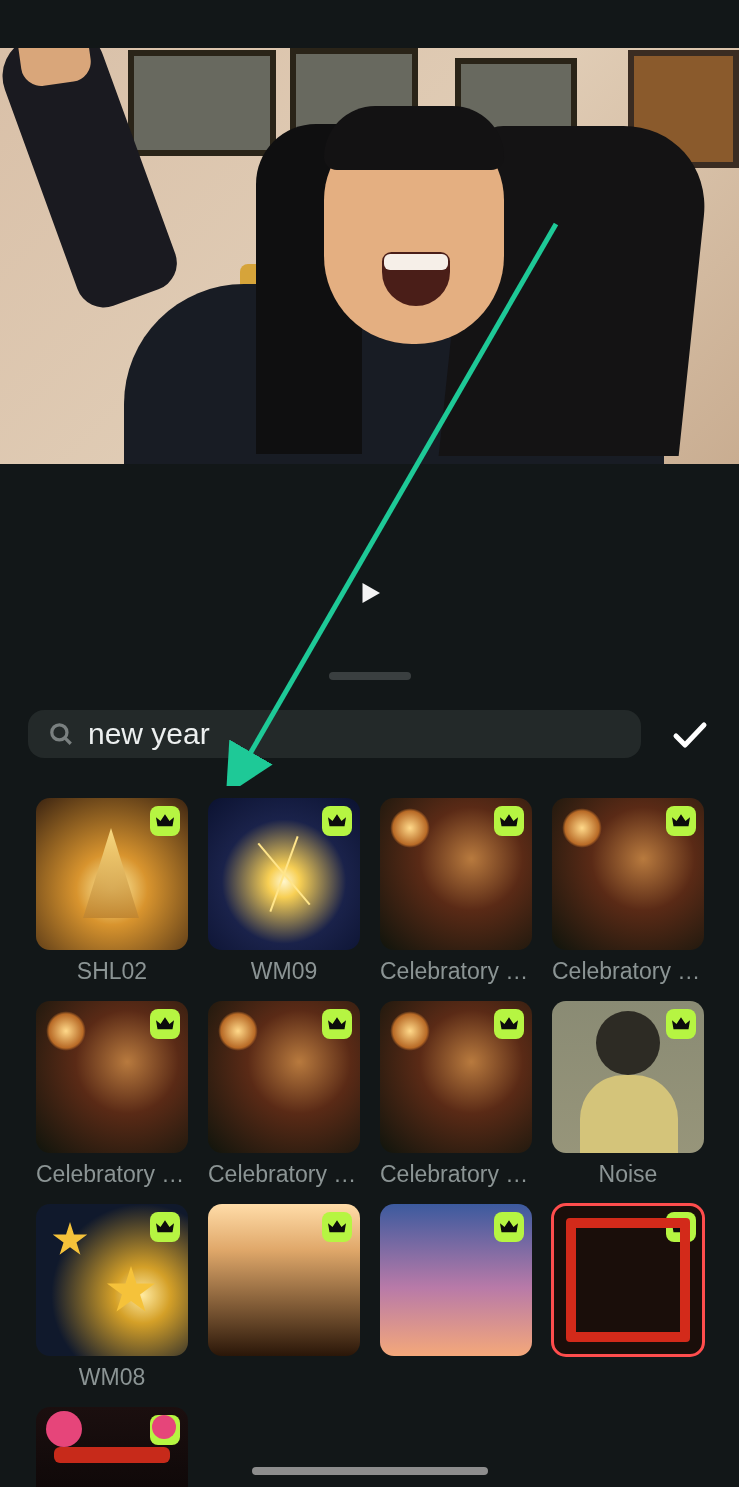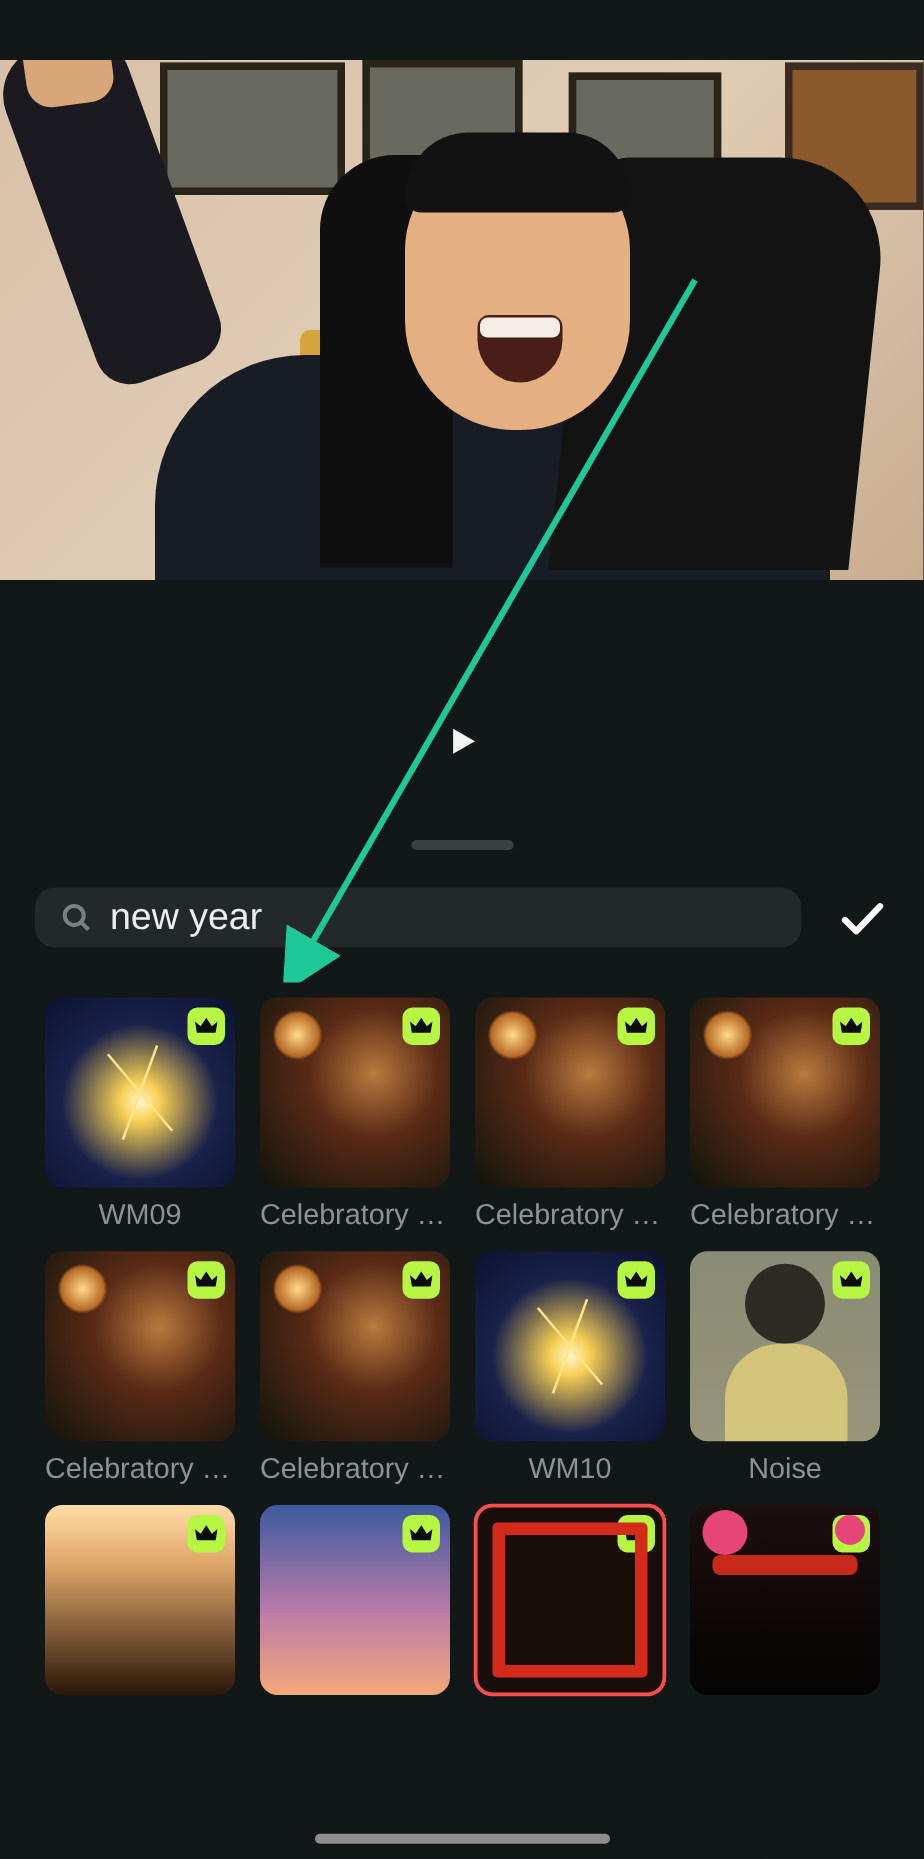--- a/index.html
+++ b/index.html
@@ -313,20 +313,30 @@
   </div>
   <div class="confirm-button">
     <svg viewBox="0 0 40 40">
       <polyline points="6,22 15,31 34,11"></polyline>
     </svg>
   </div>
 </div>
 
 <div class="grid" id="effects-grid">
     <div class="item">
+      <div class="thumb th-shl02">
+        <div class="crown-badge">
+          <svg viewBox="0 0 24 18">
+            <path d="M2 16h20l2-12-6 5-6-9-6 9-6-5z"></path>
+          </svg>
+        </div>
+      </div>
+      <div class="item-label">SHL02</div>
+    </div>
+    <div class="item">
       <div class="thumb th-sparkler">
         <div class="crown-badge">
           <svg viewBox="0 0 24 18">
             <path d="M2 16h20l2-12-6 5-6-9-6 9-6-5z"></path>
           </svg>
         </div>
       </div>
       <div class="item-label">WM09</div>
     </div>
     <div class="item">
@@ -373,40 +383,40 @@
       <div class="thumb th-celeb">
         <div class="crown-badge">
           <svg viewBox="0 0 24 18">
             <path d="M2 16h20l2-12-6 5-6-9-6 9-6-5z"></path>
           </svg>
         </div>
       </div>
       <div class="item-label">Celebratory Vibes</div>
     </div>
     <div class="item">
-      <div class="thumb th-sparkler">
-        <div class="crown-badge">
-          <svg viewBox="0 0 24 18">
-            <path d="M2 16h20l2-12-6 5-6-9-6 9-6-5z"></path>
-          </svg>
-        </div>
-      </div>
-      <div class="item-label">WM10</div>
-    </div>
-    <div class="item">
       <div class="thumb th-noise">
         <div class="crown-badge">
           <svg viewBox="0 0 24 18">
             <path d="M2 16h20l2-12-6 5-6-9-6 9-6-5z"></path>
           </svg>
         </div>
       </div>
       <div class="item-label">Noise</div>
     </div>
     <div class="item">
+      <div class="thumb th-wm08">
+        <div class="crown-badge">
+          <svg viewBox="0 0 24 18">
+            <path d="M2 16h20l2-12-6 5-6-9-6 9-6-5z"></path>
+          </svg>
+        </div>
+      </div>
+      <div class="item-label">WM08</div>
+    </div>
+    <div class="item">
       <div class="thumb th-city">
         <div class="crown-badge">
           <svg viewBox="0 0 24 18">
             <path d="M2 16h20l2-12-6 5-6-9-6 9-6-5z"></path>
           </svg>
         </div>
       </div>
       <div class="item-label"></div>
     </div>
     <div class="item">

